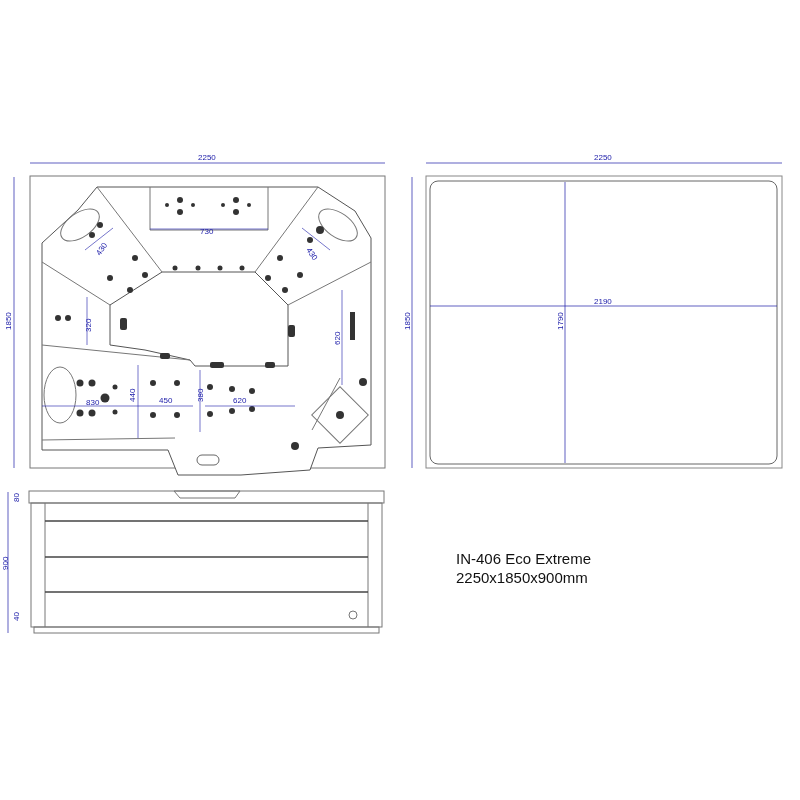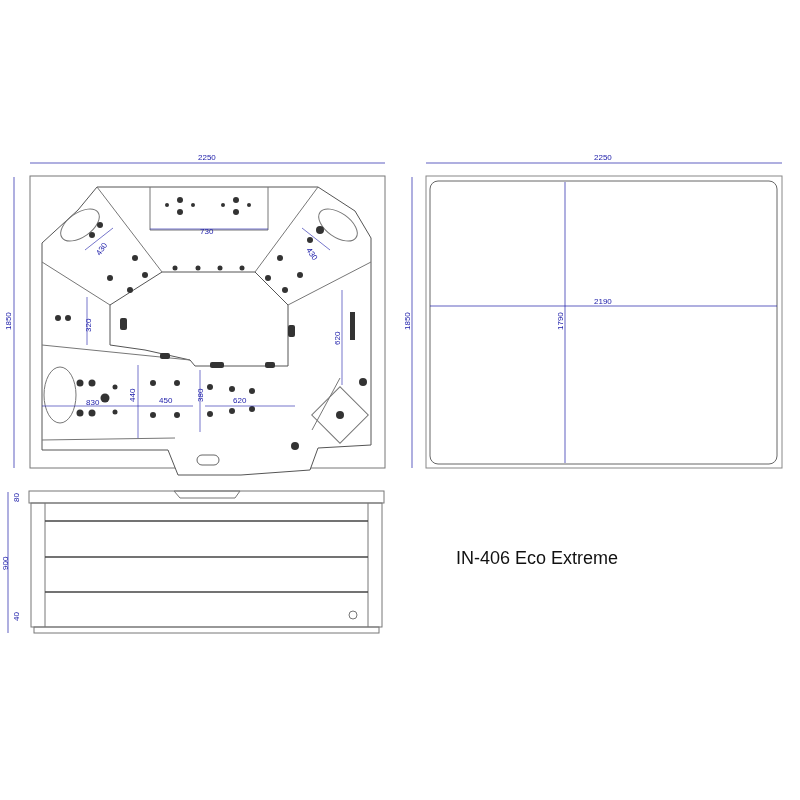--- a/index.html
+++ b/index.html
@@ -1,19 +1,19 @@
 <!DOCTYPE html>
 <html><head>
 <meta charset="utf-8">
 <style>
   html,body{margin:0;padding:0;background:#fff;}
   body{width:800px;height:800px;position:relative;overflow:hidden;font-family:"Liberation Sans",sans-serif;}
   svg{position:absolute;left:0;top:0;}
   .dim{fill:#1a1aa8;font-family:"Liberation Sans",sans-serif;font-size:8px;}
-  .title{position:absolute;left:456px;top:549px;font-size:18px;line-height:19px;color:#111;}
+  .title{position:absolute;left:456px;top:549px;font-size:15px;line-height:19px;color:#111;}
 </style>
 </head>
 <body>
 
 <svg width="800" height="800" viewBox="0 0 800 800">
 
   <g stroke="#666" fill="none" stroke-width="1">
 
     <line x1="30" y1="163" x2="385" y2="163" stroke="#1a1aa8" stroke-width="0.7"></line>
     <line x1="14" y1="177" x2="14" y2="468" stroke="#1a1aa8" stroke-width="0.7"></line>
@@ -151,13 +151,14 @@
     <rect x="34" y="627" width="345" height="6"></rect>
     <circle cx="353" cy="615" r="4"></circle>
   </g>
   <text class="dim" x="8" y="570" transform="rotate(-90 8 570)">900</text>
   <text class="dim" x="19" y="502" transform="rotate(-90 19 502)">80</text>
   <text class="dim" x="19" y="621" transform="rotate(-90 19 621)">40</text>
 </svg>
 
 <div class="title">
   <div>IN-406 Eco Extreme</div>
+  <div>2250x1850x900mm</div>
 </div>
 
 </body></html>

